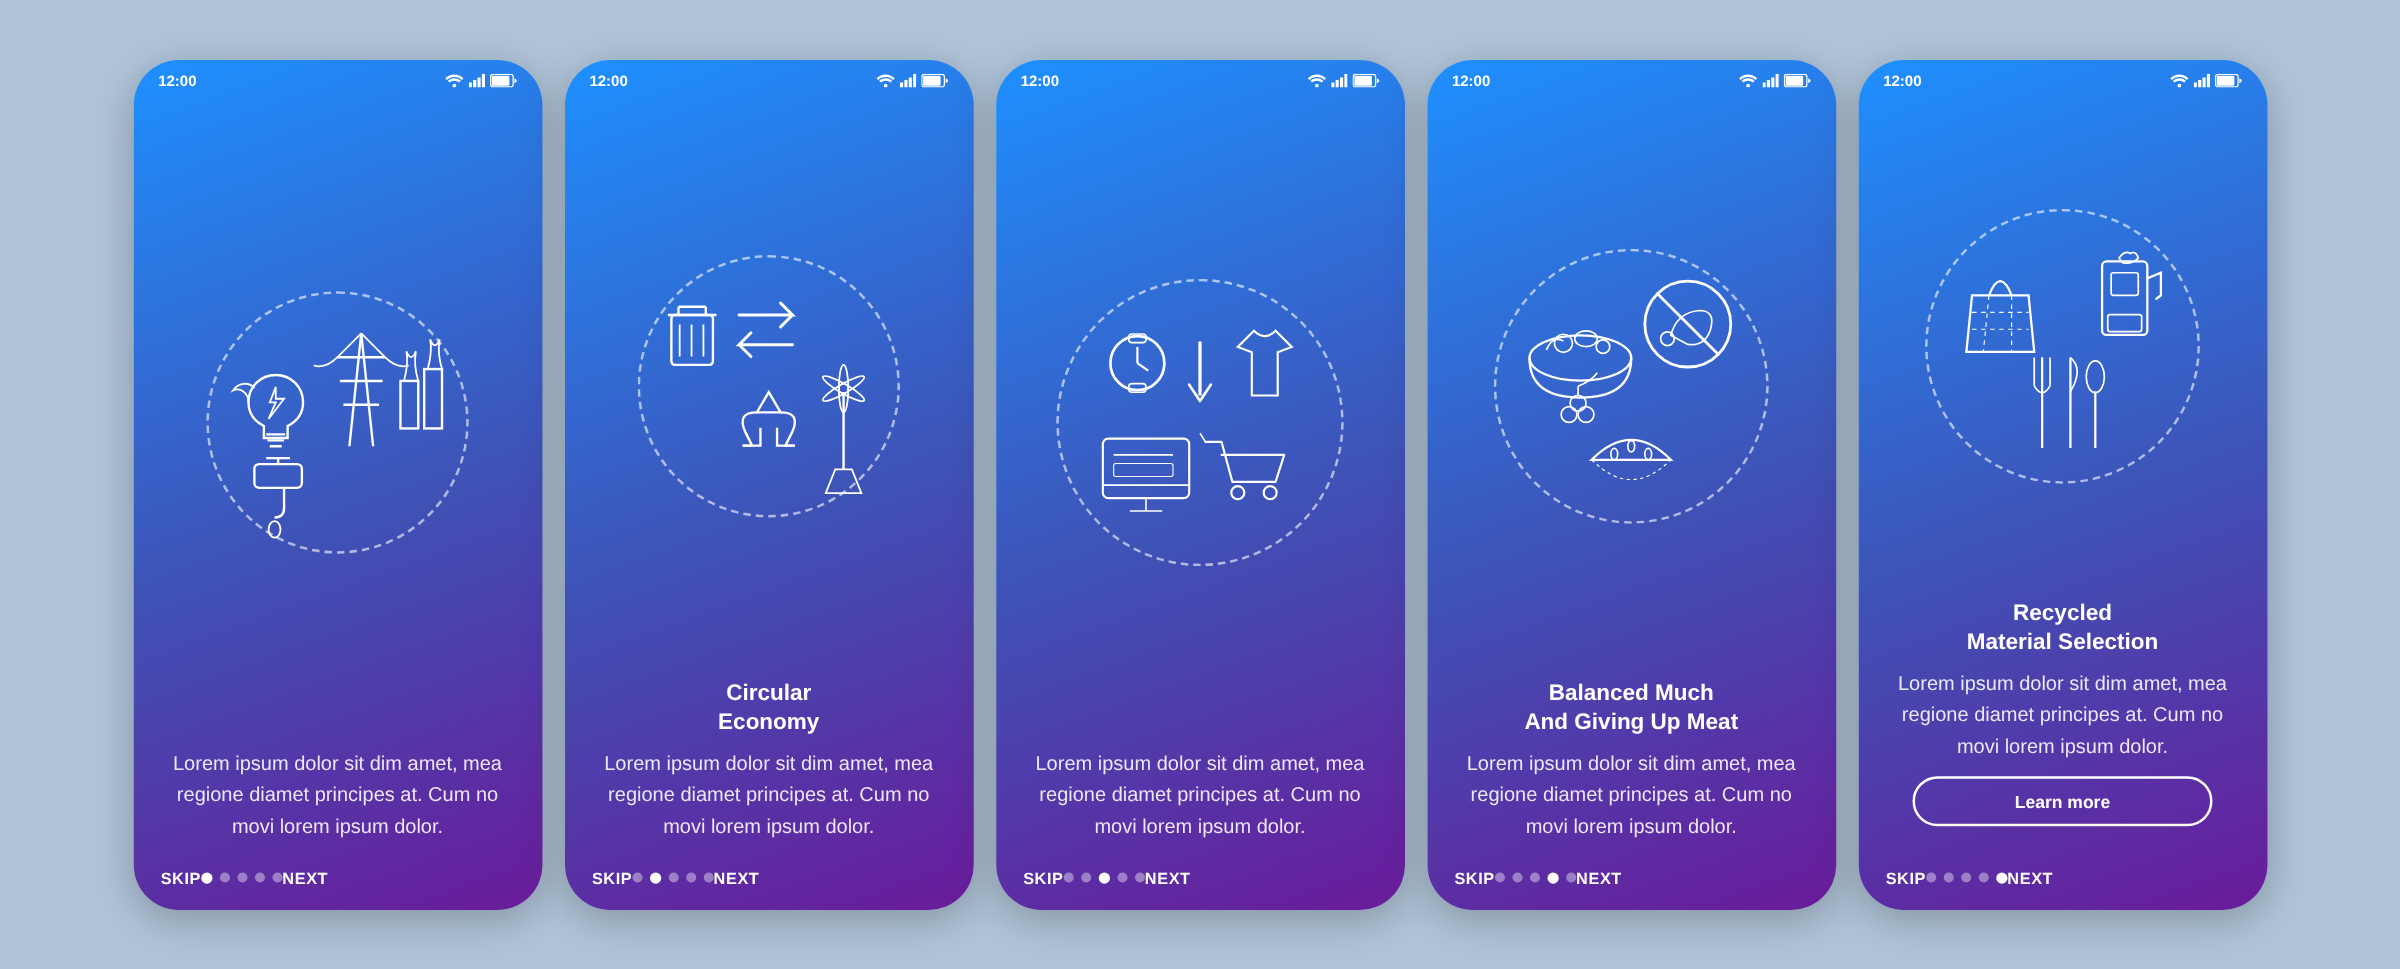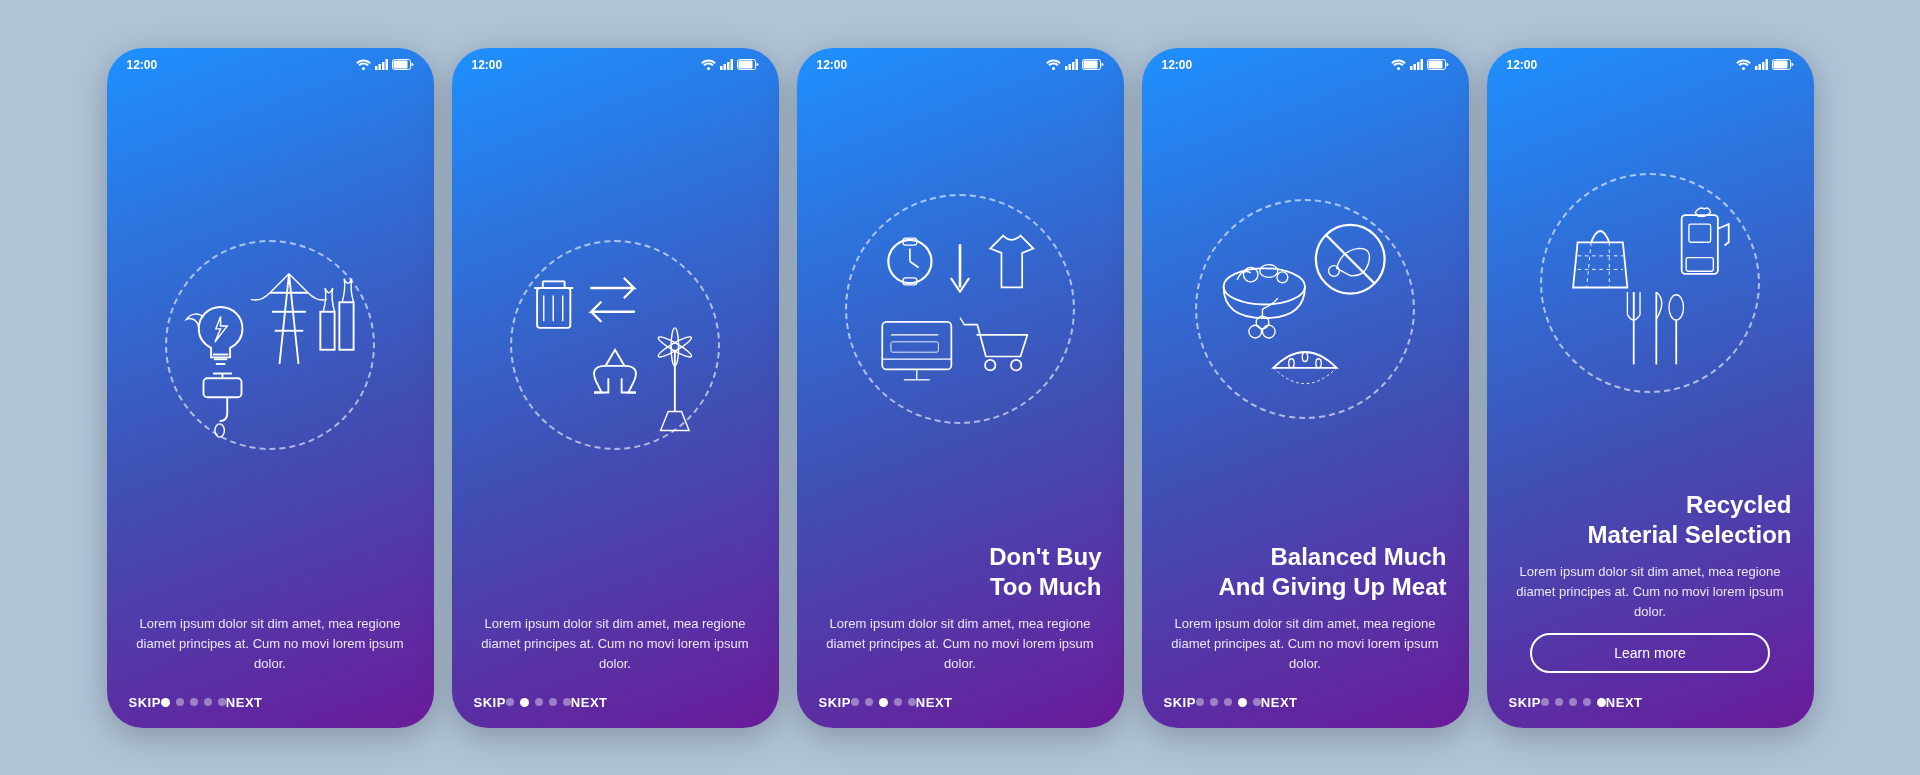--- a/index.html
+++ b/index.html
@@ -84,44 +84,44 @@
       height: 190px;
     }
 
     .phone-content {
       padding: 0 22px 0 22px;
       flex-shrink: 0;
     }
 
     .phone-title {
       color: white;
-      font-size: 24px;
+      font-size: 18px;
       font-weight: 800;
-      text-align: right;
+      text-align: center;
       line-height: 1.25;
       margin-bottom: 12px;
     }
 
     .phone-desc {
       color: rgba(255,255,255,0.88);
-      font-size: 13px;
+      font-size: 16px;
       text-align: center;
       line-height: 1.55;
       margin-bottom: 10px;
     }
 
     .learn-more-btn {
       display: block;
-      margin: 0 auto 12px auto;
+      margin: 0 auto 24px auto;
       background: transparent;
       border: 2px solid white;
       border-radius: 30px;
       color: white;
       font-size: 14px;
-      font-weight: 400;
+      font-weight: 700;
       padding: 10px 36px;
       cursor: pointer;
       text-align: center;
       width: 85%;
     }
 
     .phone-nav {
       display: flex;
       align-items: center;
       padding: 10px 22px 18px 22px;
@@ -309,20 +309,22 @@
             <line x1="14" y1="18" x2="37" y2="18" stroke="white" stroke-width="2"></line>
             <line x1="15" y1="33" x2="15" y2="60" stroke="white" stroke-width="1.5"></line>
             <line x1="25" y1="33" x2="25" y2="60" stroke="white" stroke-width="1.5"></line>
             <line x1="35" y1="33" x2="35" y2="60" stroke="white" stroke-width="1.5"></line>
           </g>
         </svg>
       </div>
     </div>
 
     <div class="phone-content">
+      <div class="phone-title" style="white-space: pre-line;">Circular
+Economy</div>
       <div class="phone-desc">Lorem ipsum dolor sit dim amet, mea regione diamet principes at. Cum no movi lorem ipsum dolor.</div>
     </div>
 
     <div class="phone-nav">
       <span class="nav-skip">SKIP</span>
       <div class="nav-dots">
         <div class="dot"></div>
         <div class="dot active"></div>
         <div class="dot"></div>
         <div class="dot"></div>
@@ -390,22 +392,20 @@
             <path d="M5 8 L20 8 L30 45 L70 45 L78 20 L20 20" stroke="white" stroke-width="2" fill="none" stroke-linecap="round" stroke-linejoin="round"></path>
             <circle cx="35" cy="55" r="6" stroke="white" stroke-width="2" fill="none"></circle>
             <circle cx="65" cy="55" r="6" stroke="white" stroke-width="2" fill="none"></circle>
             <line x1="5" y1="8" x2="0" y2="0" stroke="white" stroke-width="1.5"></line>
           </g>
         </svg>
       </div>
     </div>
 
     <div class="phone-content">
-      <div class="phone-title" style="white-space: pre-line;">Don't Buy
-Too Much</div>
       <div class="phone-desc">Lorem ipsum dolor sit dim amet, mea regione diamet principes at. Cum no movi lorem ipsum dolor.</div>
     </div>
 
     <div class="phone-nav">
       <span class="nav-skip">SKIP</span>
       <div class="nav-dots">
         <div class="dot"></div>
         <div class="dot"></div>
         <div class="dot active"></div>
         <div class="dot"></div>

